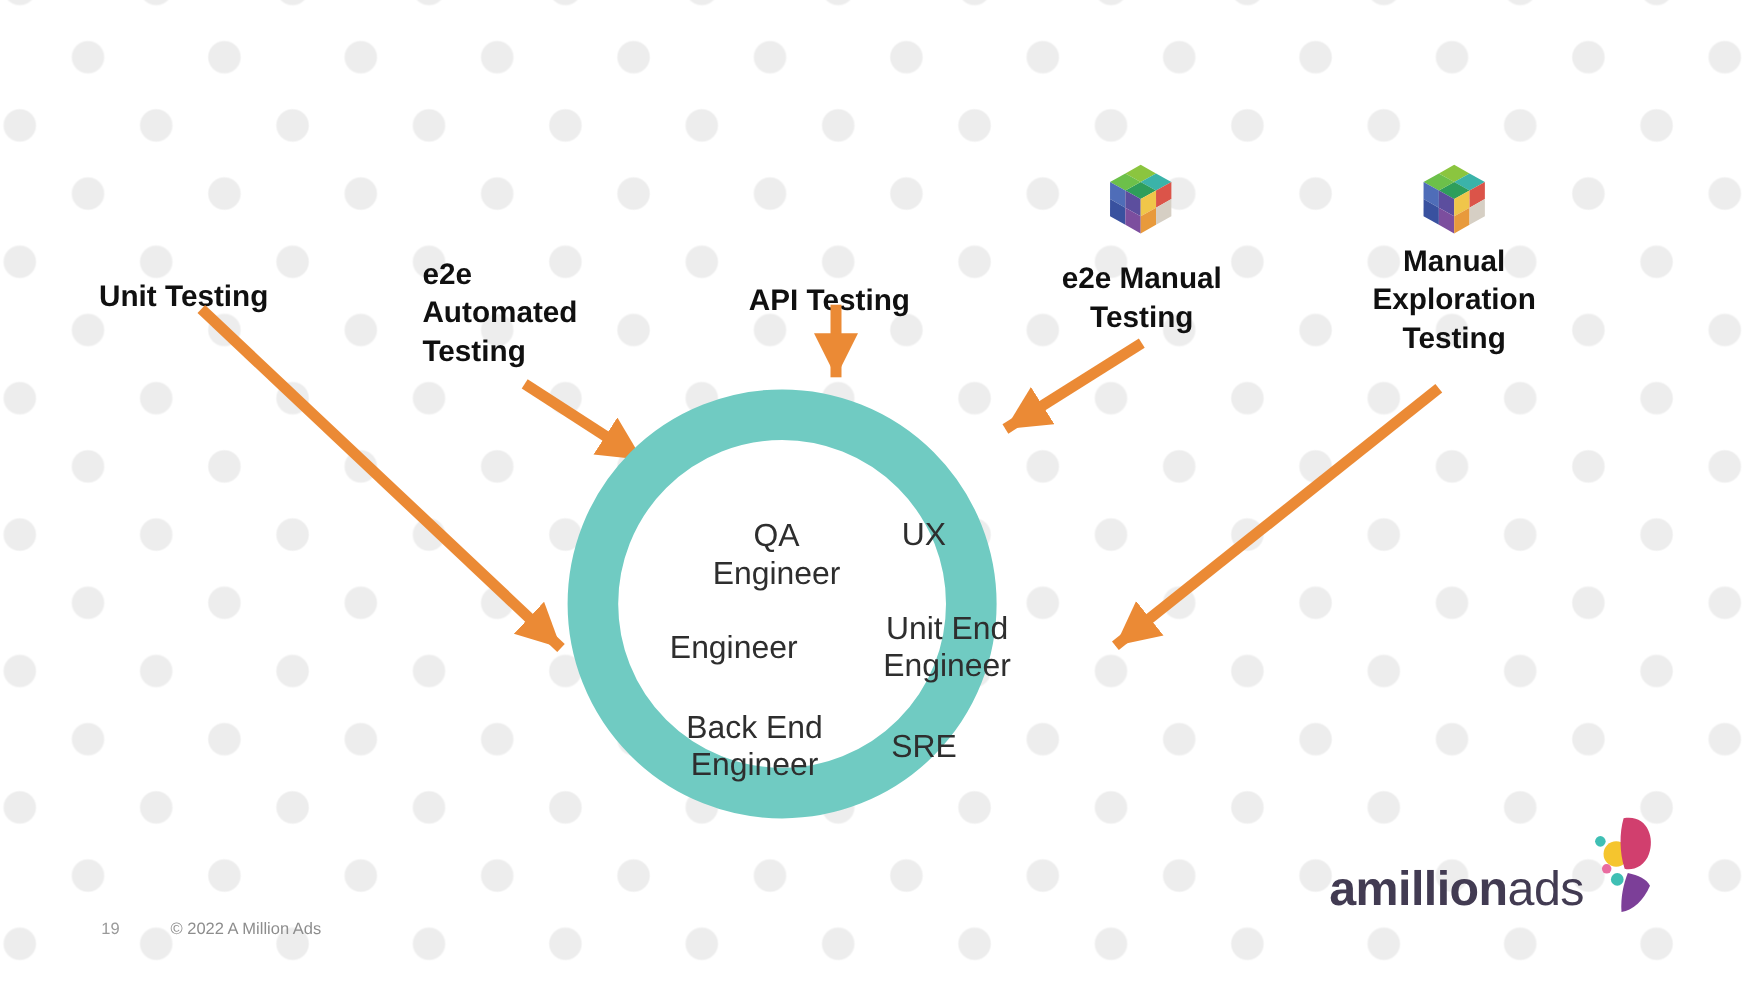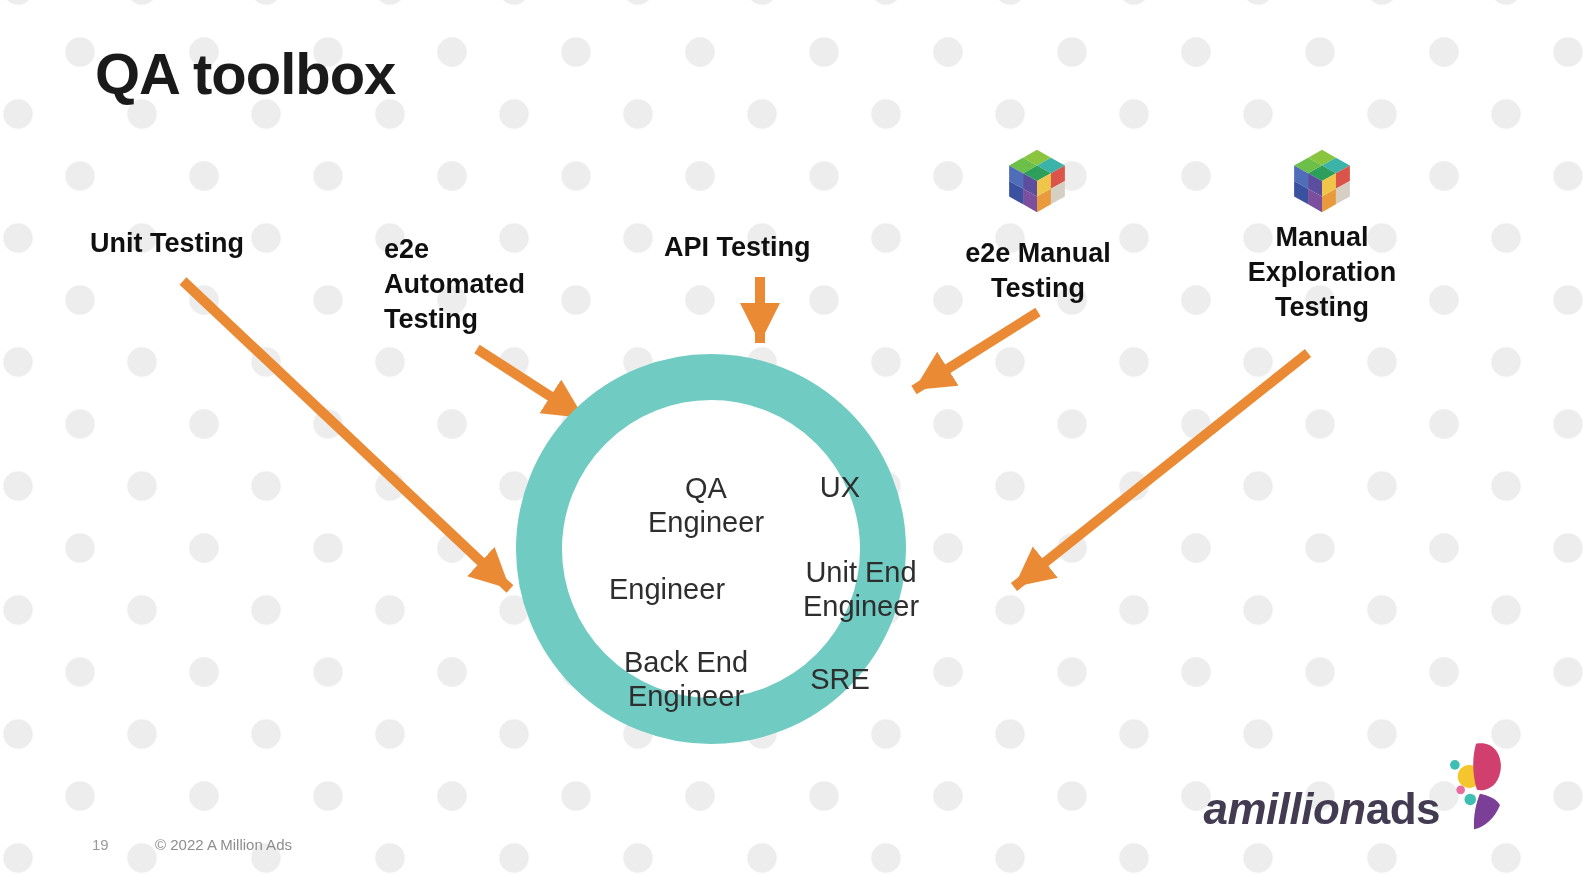--- a/index.html
+++ b/index.html
@@ -29,23 +29,23 @@
     color: #1a1a1a;
   }
 
   .top-label {
     position: absolute;
     font-size: 27px;
     font-weight: 700;
     color: #101010;
     line-height: 1.3;
   }
-  .label-unit { left: 90px; top: 226px; }
+  .label-unit { left: 90px; top: 252px; }
   .label-e2e-auto { left: 384px; top: 232px; width: 184px; }
-  .label-api { left: 664px; top: 230px; width: 180px; text-align: left; }
+  .label-api { left: 664px; top: 256px; width: 180px; text-align: center; }
   .label-e2e-manual { left: 945px; top: 236px; width: 186px; text-align: center; }
   .label-manual-exploration { left: 1229px; top: 220px; width: 186px; text-align: center; }
 
   .cube-icon {
     position: absolute;
     width: 82px;
     height: 86px;
   }
   .cube-icon-1 { left: 996px; top: 138px; }
   .cube-icon-2 { left: 1281px; top: 138px; }
@@ -102,37 +102,36 @@
 
   .logo-text {
     position: absolute;
     right: 150px;
     top: 784px;
     font-size: 44px;
     color: #423B52;
     letter-spacing: -0.5px;
     white-space: nowrap;
   }
-  .logo-text .bold { font-weight: 800; font-style: italic; }
-  .logo-text .regular { font-weight: 700; }
+  .logo-text .bold { font-weight: 800; }
+  .logo-text .regular { font-weight: 400; }
 
   .logo-mark {
     position: absolute;
     left: 1447px;
     top: 738px;
     width: 58px;
     height: 96px;
   }
 </style>
 </head>
 <body>
 
 <div class="slide">
 
-  <div class="title">QA toolbox</div>
 
   <div class="top-label label-unit">Unit Testing</div>
   <div class="top-label label-e2e-auto">e2e Automated Testing</div>
   <div class="top-label label-api">API Testing</div>
   <div class="top-label label-e2e-manual">e2e Manual Testing</div>
   <div class="top-label label-manual-exploration">Manual Exploration Testing</div>
 
   <svg class="cube-icon cube-icon-1" viewBox="0 0 100 104">
 
     <polygon points="50,14 67,23.5 50,33 33,23.5" fill="#8BC53F"></polygon>

